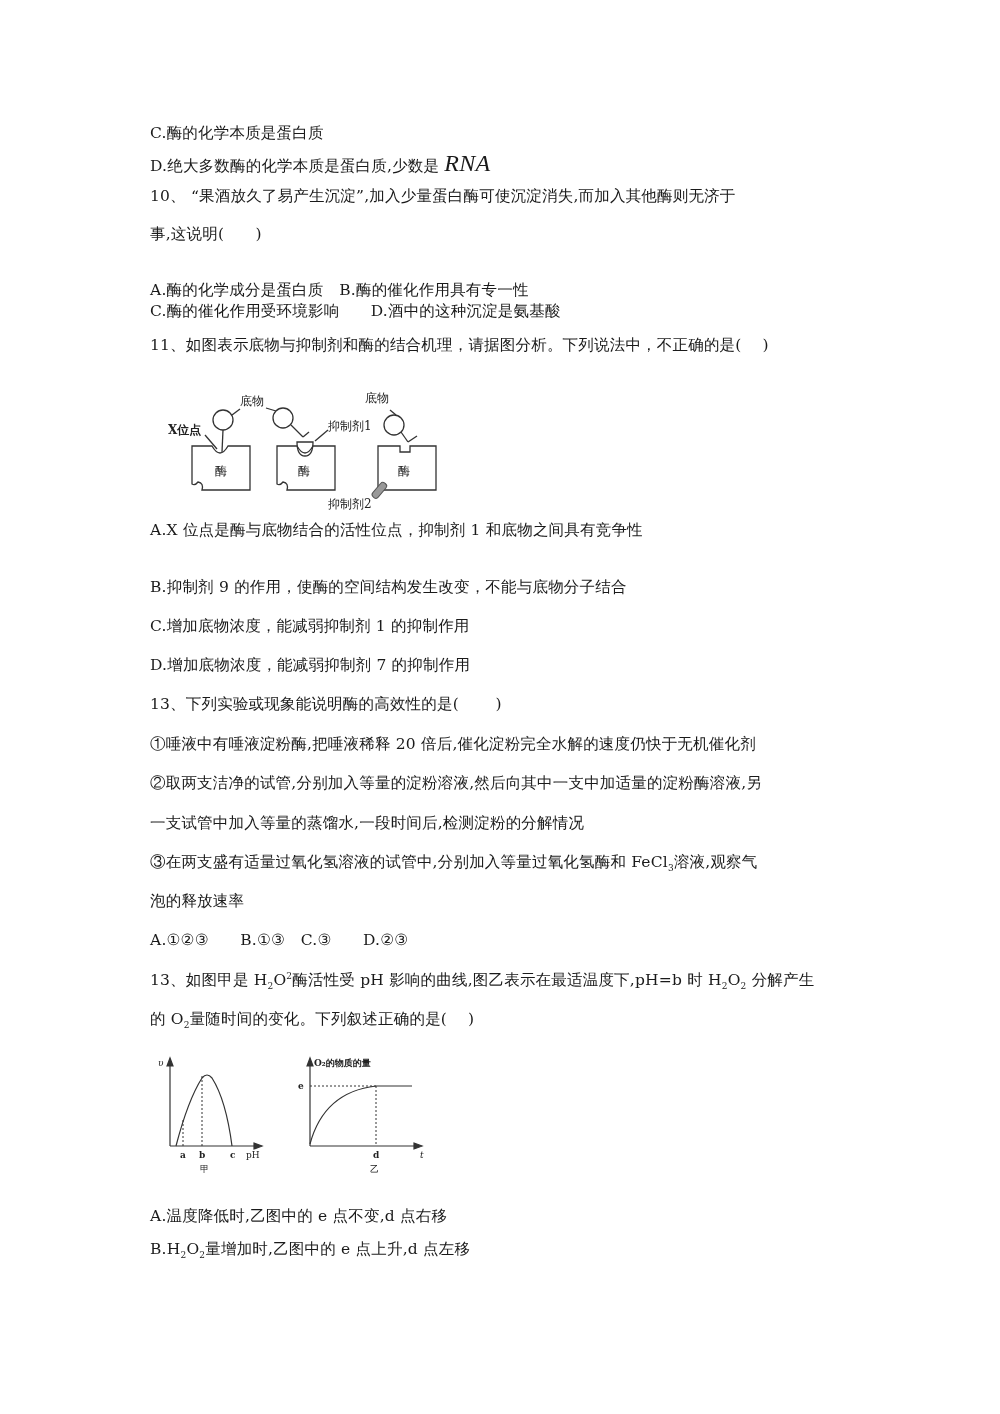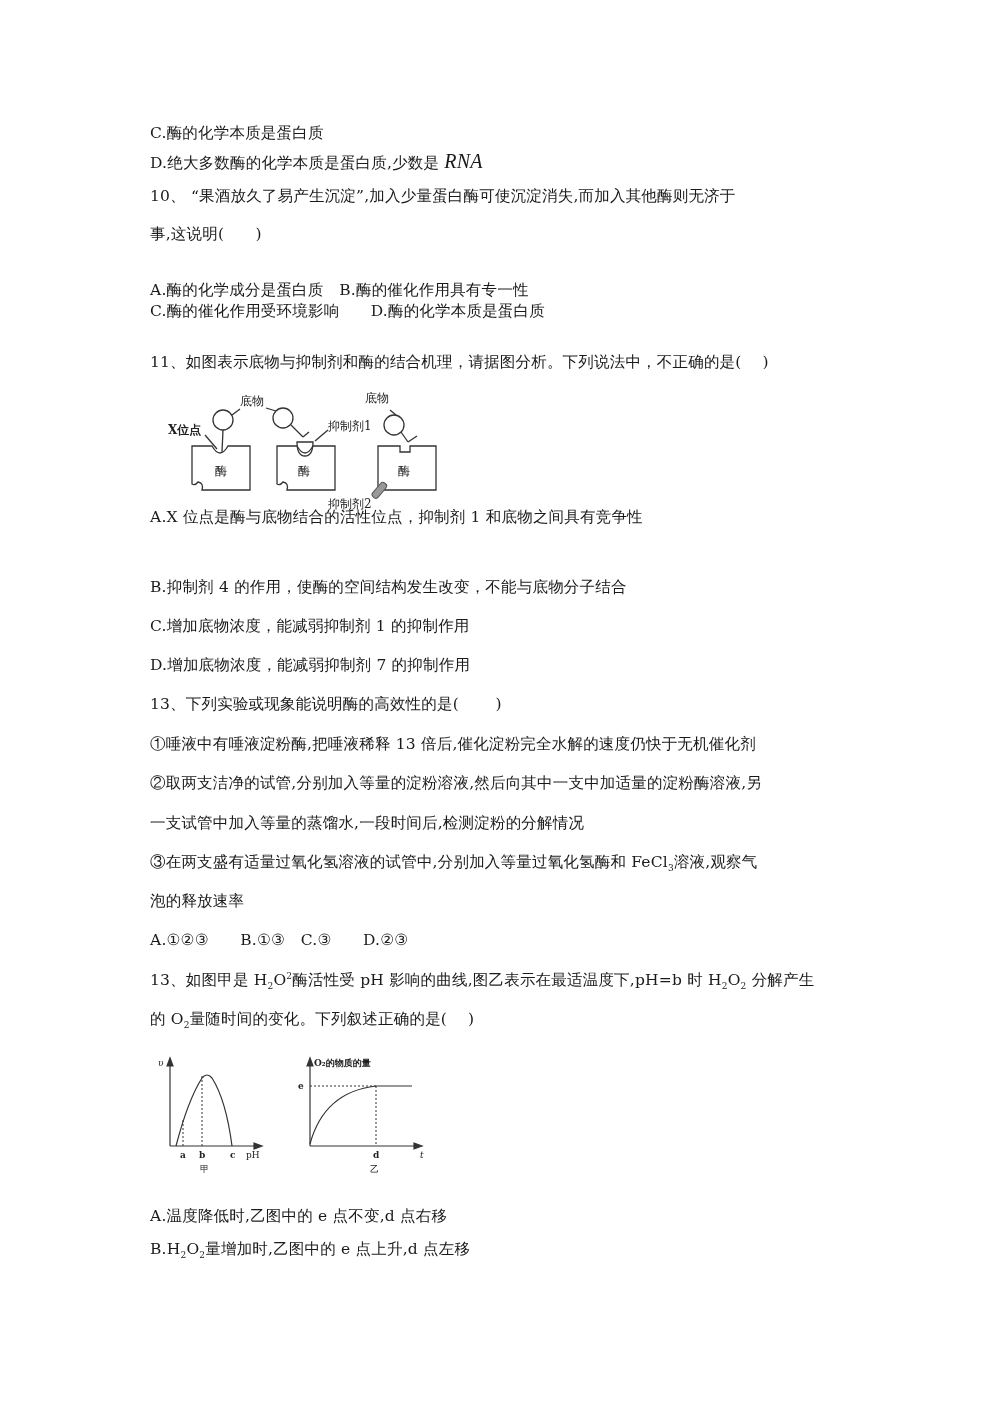--- a/index.html
+++ b/index.html
@@ -1,35 +1,35 @@
 <!DOCTYPE html>
 <html><head>
 <meta charset="utf-8">
 <style>
   html, body { margin: 0; padding: 0; background: #ffffff; }
   body { width: 1000px; height: 1414px; position: relative; overflow: hidden;
          font-family: "DejaVu Serif", "Liberation Serif", serif; color: #1a1a1a; }
   .line { position: absolute; left: 150px; font-size: 15.5px; white-space: nowrap; letter-spacing: 0.2px; text-align: center; }
-  .rna { font-family: "Liberation Serif", serif; font-style: italic; font-size: 20px; }
+  .rna { font-family: "Liberation Serif", serif; font-style: italic; font-size: 24px; }
   sub, sup { font-size: 9px; }
   .fig { position: absolute; }
   .fig text { font-family: "DejaVu Serif", serif; fill: #222; }
 </style>
 </head>
 <body>
 
 <div class="line" style="top:123px">C.酶的化学本质是蛋白质</div>
 <div class="line" style="top:150px"><span>D.绝大多数酶的化学本质是蛋白质,少数是 </span><span class="rna">RNA</span></div>
 
 <div class="line" style="top:186px">10、 “果酒放久了易产生沉淀”,加入少量蛋白酶可使沉淀消失,而加入其他酶则无济于</div>
 <div class="line" style="top:224px">事,这说明(　　)</div>
 <div class="line" style="top:280px">A.酶的化学成分是蛋白质　B.酶的催化作用具有专一性</div>
-<div class="line" style="top:301px">C.酶的催化作用受环境影响　　D.酶的化学本质是蛋白质</div>
+<div class="line" style="top:301px">C.酶的催化作用受环境影响　　D.酒中的这种沉淀是氨基酸</div>
 
-<div class="line" style="top:352px">11、如图表示底物与抑制剂和酶的结合机理，请据图分析。下列说法中，不正确的是(　 )</div>
+<div class="line" style="top:335px">11、如图表示底物与抑制剂和酶的结合机理，请据图分析。下列说法中，不正确的是(　 )</div>
 
 <svg class="fig" style="left:160px;top:380px" width="300" height="140" viewBox="0 0 300 140">
   <g fill="none" stroke="#333" stroke-width="1.3">
 
     <path d="M32,66 L52,66 Q60,80 68,66 L90,66 L90,110 L42,110 Q44,103 38,102 Q35,106 32,104 Z"></path>
     <circle cx="63" cy="40" r="10"></circle>
     <line x1="63" y1="50" x2="62" y2="72"></line>
     <line x1="72" y1="35" x2="80" y2="29"></line>
     <line x1="45" y1="55" x2="57" y2="69"></line>
 
@@ -51,27 +51,27 @@
   <text x="8" y="54" font-size="12" font-weight="bold">X位点</text>
   <text x="80" y="25" font-size="12">底物</text>
   <text x="168" y="50" font-size="12">抑制剂1</text>
   <text x="205" y="22" font-size="12">底物</text>
   <text x="168" y="128" font-size="12">抑制剂2</text>
   <text x="55" y="95" font-size="12">酶</text>
   <text x="138" y="95" font-size="12">酶</text>
   <text x="238" y="95" font-size="12">酶</text>
 </svg>
 
-<div class="line" style="top:507px">A.X 位点是酶与底物结合的活性位点，抑制剂 1 和底物之间具有竞争性</div>
-<div class="line" style="top:577px">B.抑制剂 4 的作用，使酶的空间结构发生改变，不能与底物分子结合</div>
+<div class="line" style="top:520px">A.X 位点是酶与底物结合的活性位点，抑制剂 1 和底物之间具有竞争性</div>
+<div class="line" style="top:577px">B.抑制剂 9 的作用，使酶的空间结构发生改变，不能与底物分子结合</div>
 <div class="line" style="top:616px">C.增加底物浓度，能减弱抑制剂 1 的抑制作用</div>
 <div class="line" style="top:655px">D.增加底物浓度，能减弱抑制剂 7 的抑制作用</div>
 
 <div class="line" style="top:694px">13、下列实验或现象能说明酶的高效性的是(　　 )</div>
-<div class="line" style="top:734px">①唾液中有唾液淀粉酶,把唾液稀释 13 倍后,催化淀粉完全水解的速度仍快于无机催化剂</div>
+<div class="line" style="top:734px">①唾液中有唾液淀粉酶,把唾液稀释 20 倍后,催化淀粉完全水解的速度仍快于无机催化剂</div>
 <div class="line" style="top:773px">②取两支洁净的试管,分别加入等量的淀粉溶液,然后向其中一支中加适量的淀粉酶溶液,另</div>
 <div class="line" style="top:813px">一支试管中加入等量的蒸馏水,一段时间后,检测淀粉的分解情况</div>
 <div class="line" style="top:852px"><span>③在两支盛有适量过氧化氢溶液的试管中,分别加入等量过氧化氢酶和 FeCl</span><sub>3</sub><span>溶液,观察气</span></div>
 <div class="line" style="top:891px">泡的释放速率</div>
 <div class="line" style="top:930px">A.①②③　　B.①③　C.③　　D.②③</div>
 
 <div class="line" style="top:970px"><span>13、如图甲是 H</span><sub>2</sub><span>O</span><sup>2</sup><span>酶活性受 pH 影响的曲线,图乙表示在最适温度下,pH=b 时 H</span><sub>2</sub><span>O</span><sub>2</sub><span> 分解产生</span></div>
 <div class="line" style="top:1009px"><span>的 O</span><sub>2</sub><span>量随时间的变化。下列叙述正确的是(　 )</span></div>
 
 <svg class="fig" style="left:150px;top:1050px" width="130" height="130" viewBox="0 0 130 130">

